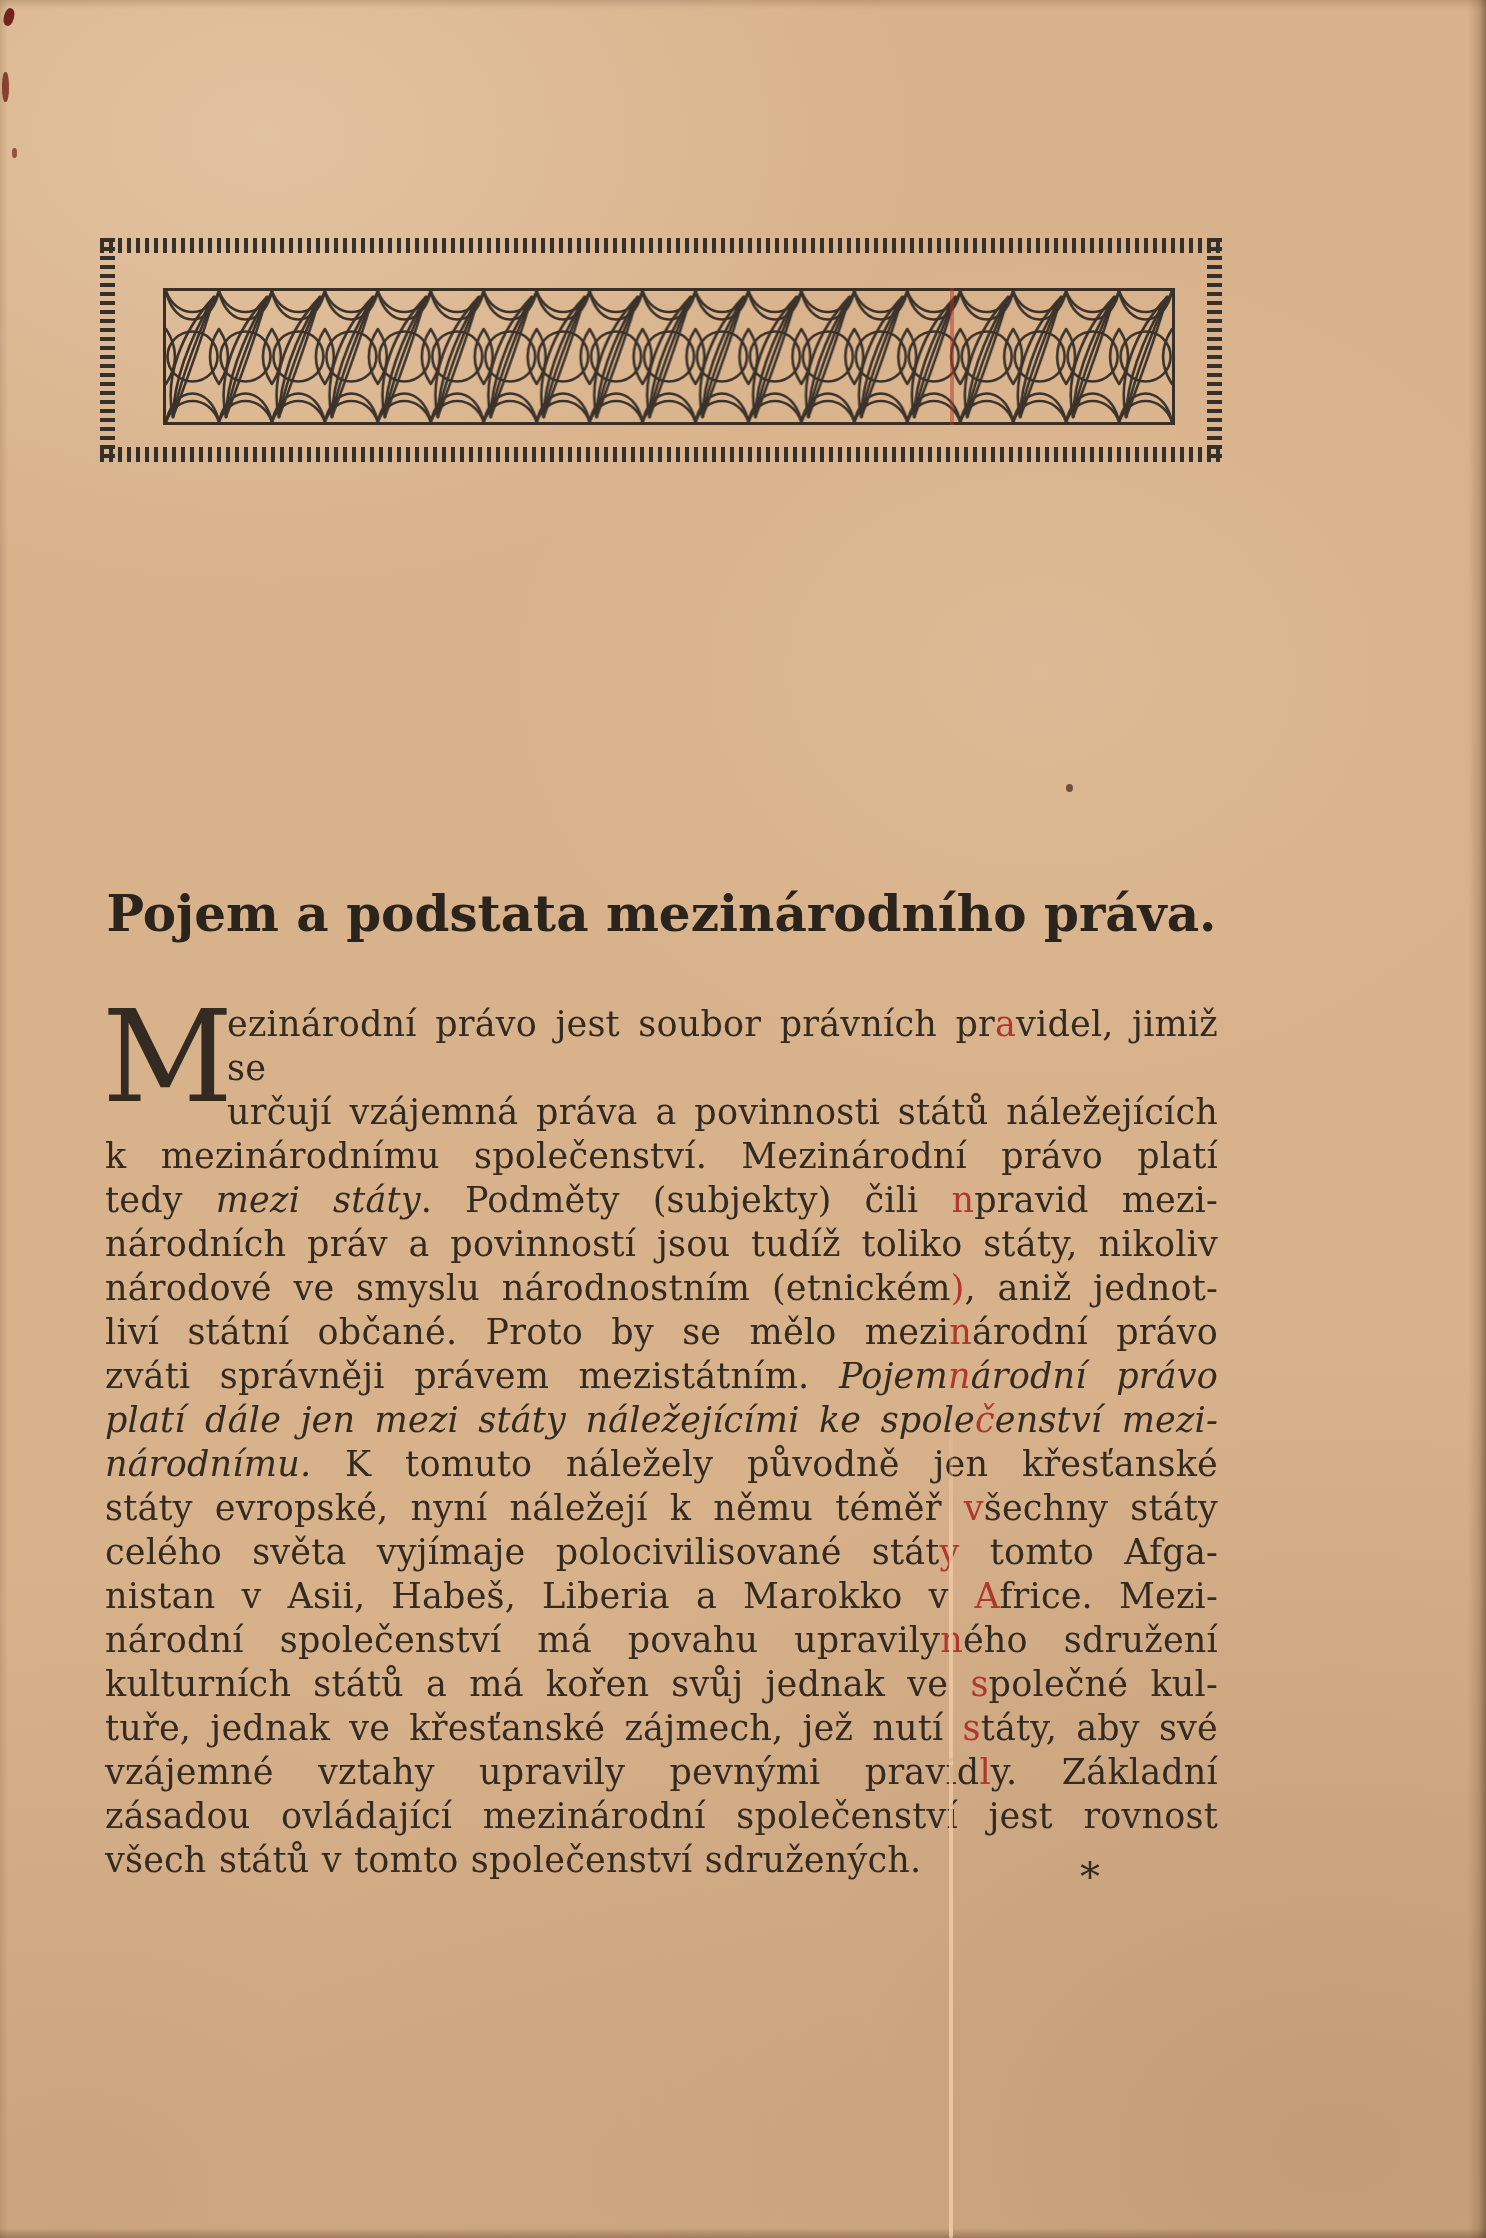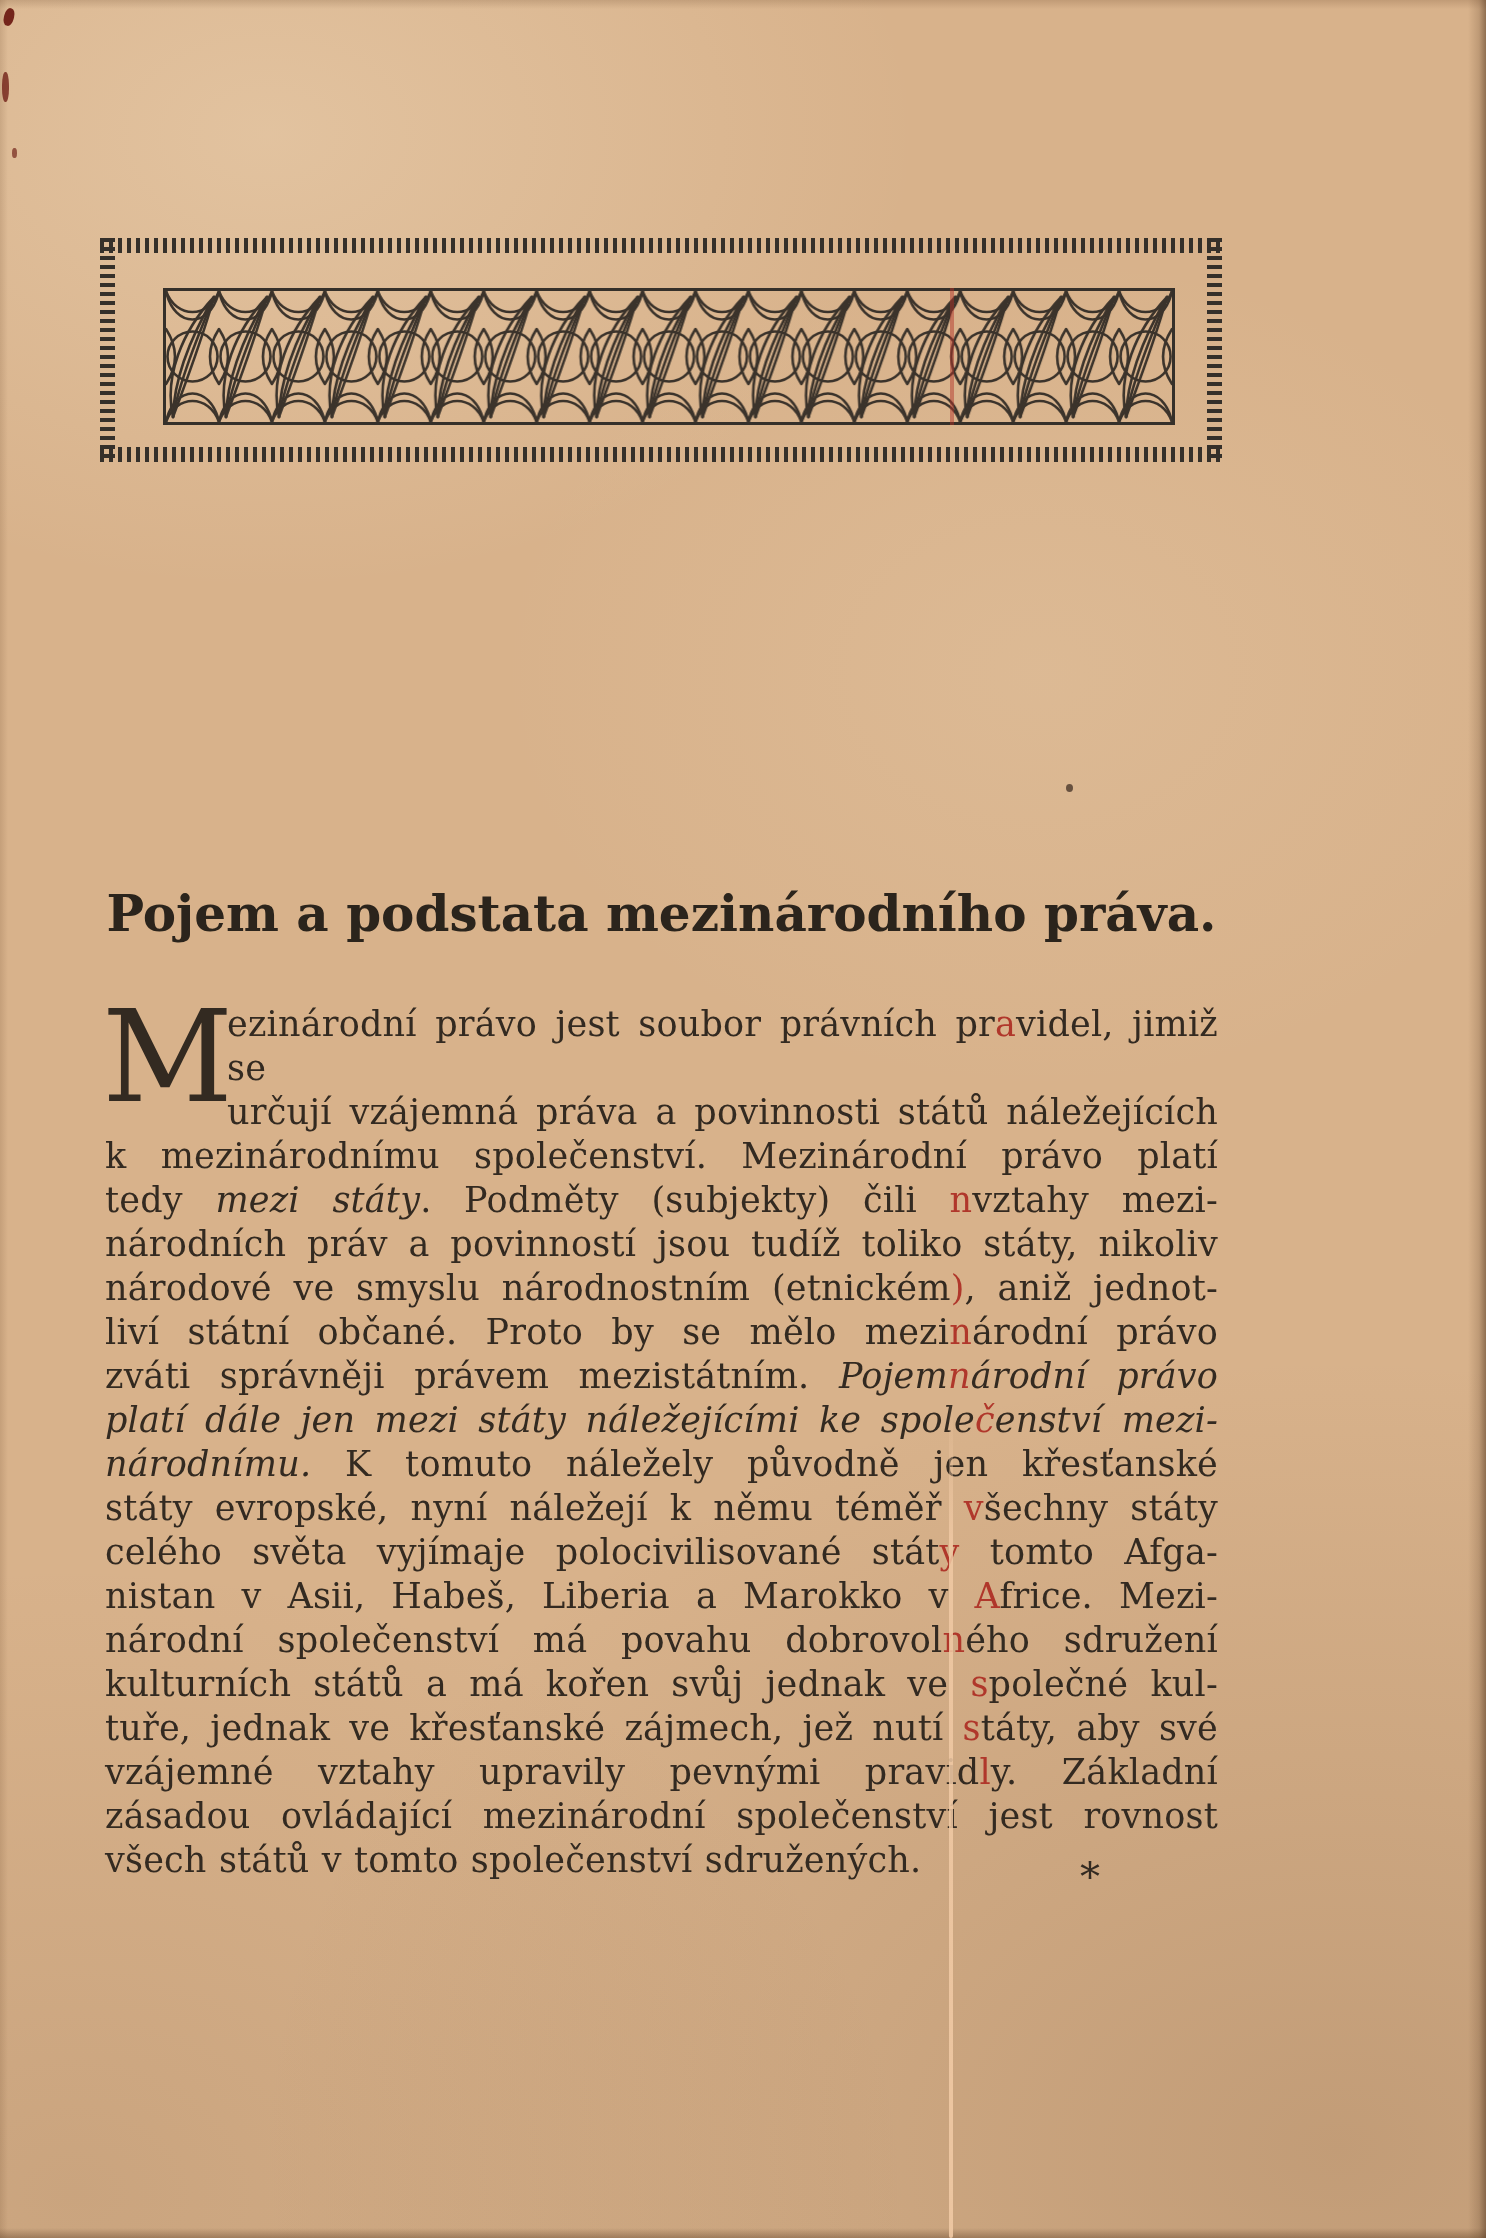--- a/index.html
+++ b/index.html
@@ -112,31 +112,31 @@
   <div class="heading">Pojem a podstata mezinárodního práva.</div>
 
   <div class="dot"></div>
 
   <div class="body-text">
     <div class="dropcap">M</div>
     <div id="lines">
         <div class="line indent"><span>ezinárodní právo jest soubor právních pr</span><span class="red">a</span><span>videl, jimiž se</span></div>
         <div class="line indent"><span>určují vzájemná práva a povinnosti států náležejících</span></div>
         <div class="line"><span>k mezinárodnímu společenství. Mezinárodní právo platí</span></div>
-        <div class="line"><span>tedy </span><span class="it">mezi státy</span><span>. Podměty (subjekty) čili </span><span class="red">n</span><span>vztahy mezi-</span></div>
+        <div class="line"><span>tedy </span><span class="it">mezi státy</span><span>. Podměty (subjekty) čili </span><span class="red">n</span><span>pravid mezi-</span></div>
         <div class="line"><span>národních práv a povinností jsou tudíž toliko státy, nikoliv</span></div>
         <div class="line"><span>národové ve smyslu národnostním (etnickém</span><span class="red">)</span><span>, aniž jednot-</span></div>
         <div class="line"><span>liví státní občané. Proto by se mělo mezi</span><span class="red">n</span><span>árodní právo</span></div>
         <div class="line"><span>zváti správněji právem mezistátním. </span><span class="it">Pojem</span><span class="it red">n</span><span class="it">árodní právo</span></div>
         <div class="line"><span class="it">platí dále jen mezi státy náležejícími ke spole</span><span class="it red">č</span><span class="it">enství mezi-</span></div>
         <div class="line"><span class="it">národnímu.</span><span> K tomuto náležely původně jen křesťanské</span></div>
         <div class="line"><span>státy evropské, nyní náležejí k němu téměř </span><span class="red">v</span><span>šechny státy</span></div>
         <div class="line"><span>celého světa vyjímaje polocivilisované stát</span><span class="red">y</span><span> tomto Afga-</span></div>
         <div class="line"><span>nistan v Asii, Habeš, Liberia a Marokko v </span><span class="red">A</span><span>frice. Mezi-</span></div>
-        <div class="line"><span>národní společenství má povahu dobrovol</span><span class="red">n</span><span>ého sdružení</span></div>
+        <div class="line"><span>národní společenství má povahu upravily</span><span class="red">n</span><span>ého sdružení</span></div>
         <div class="line"><span>kulturních států a má kořen svůj jednak ve </span><span class="red">s</span><span>polečné kul-</span></div>
         <div class="line"><span>tuře, jednak ve křesťanské zájmech, jež nutí </span><span class="red">s</span><span>táty, aby své</span></div>
         <div class="line"><span>vzájemné vztahy upravily pevnými pravid</span><span class="red">l</span><span>y. Základní</span></div>
         <div class="line"><span>zásadou ovládající mezinárodní společenství jest rovnost</span></div>
         <div class="line last"><span>všech států v tomto společenství sdružených.</span></div>
       </div>
   </div>
 
   <div class="footnote-star">*</div>
 

